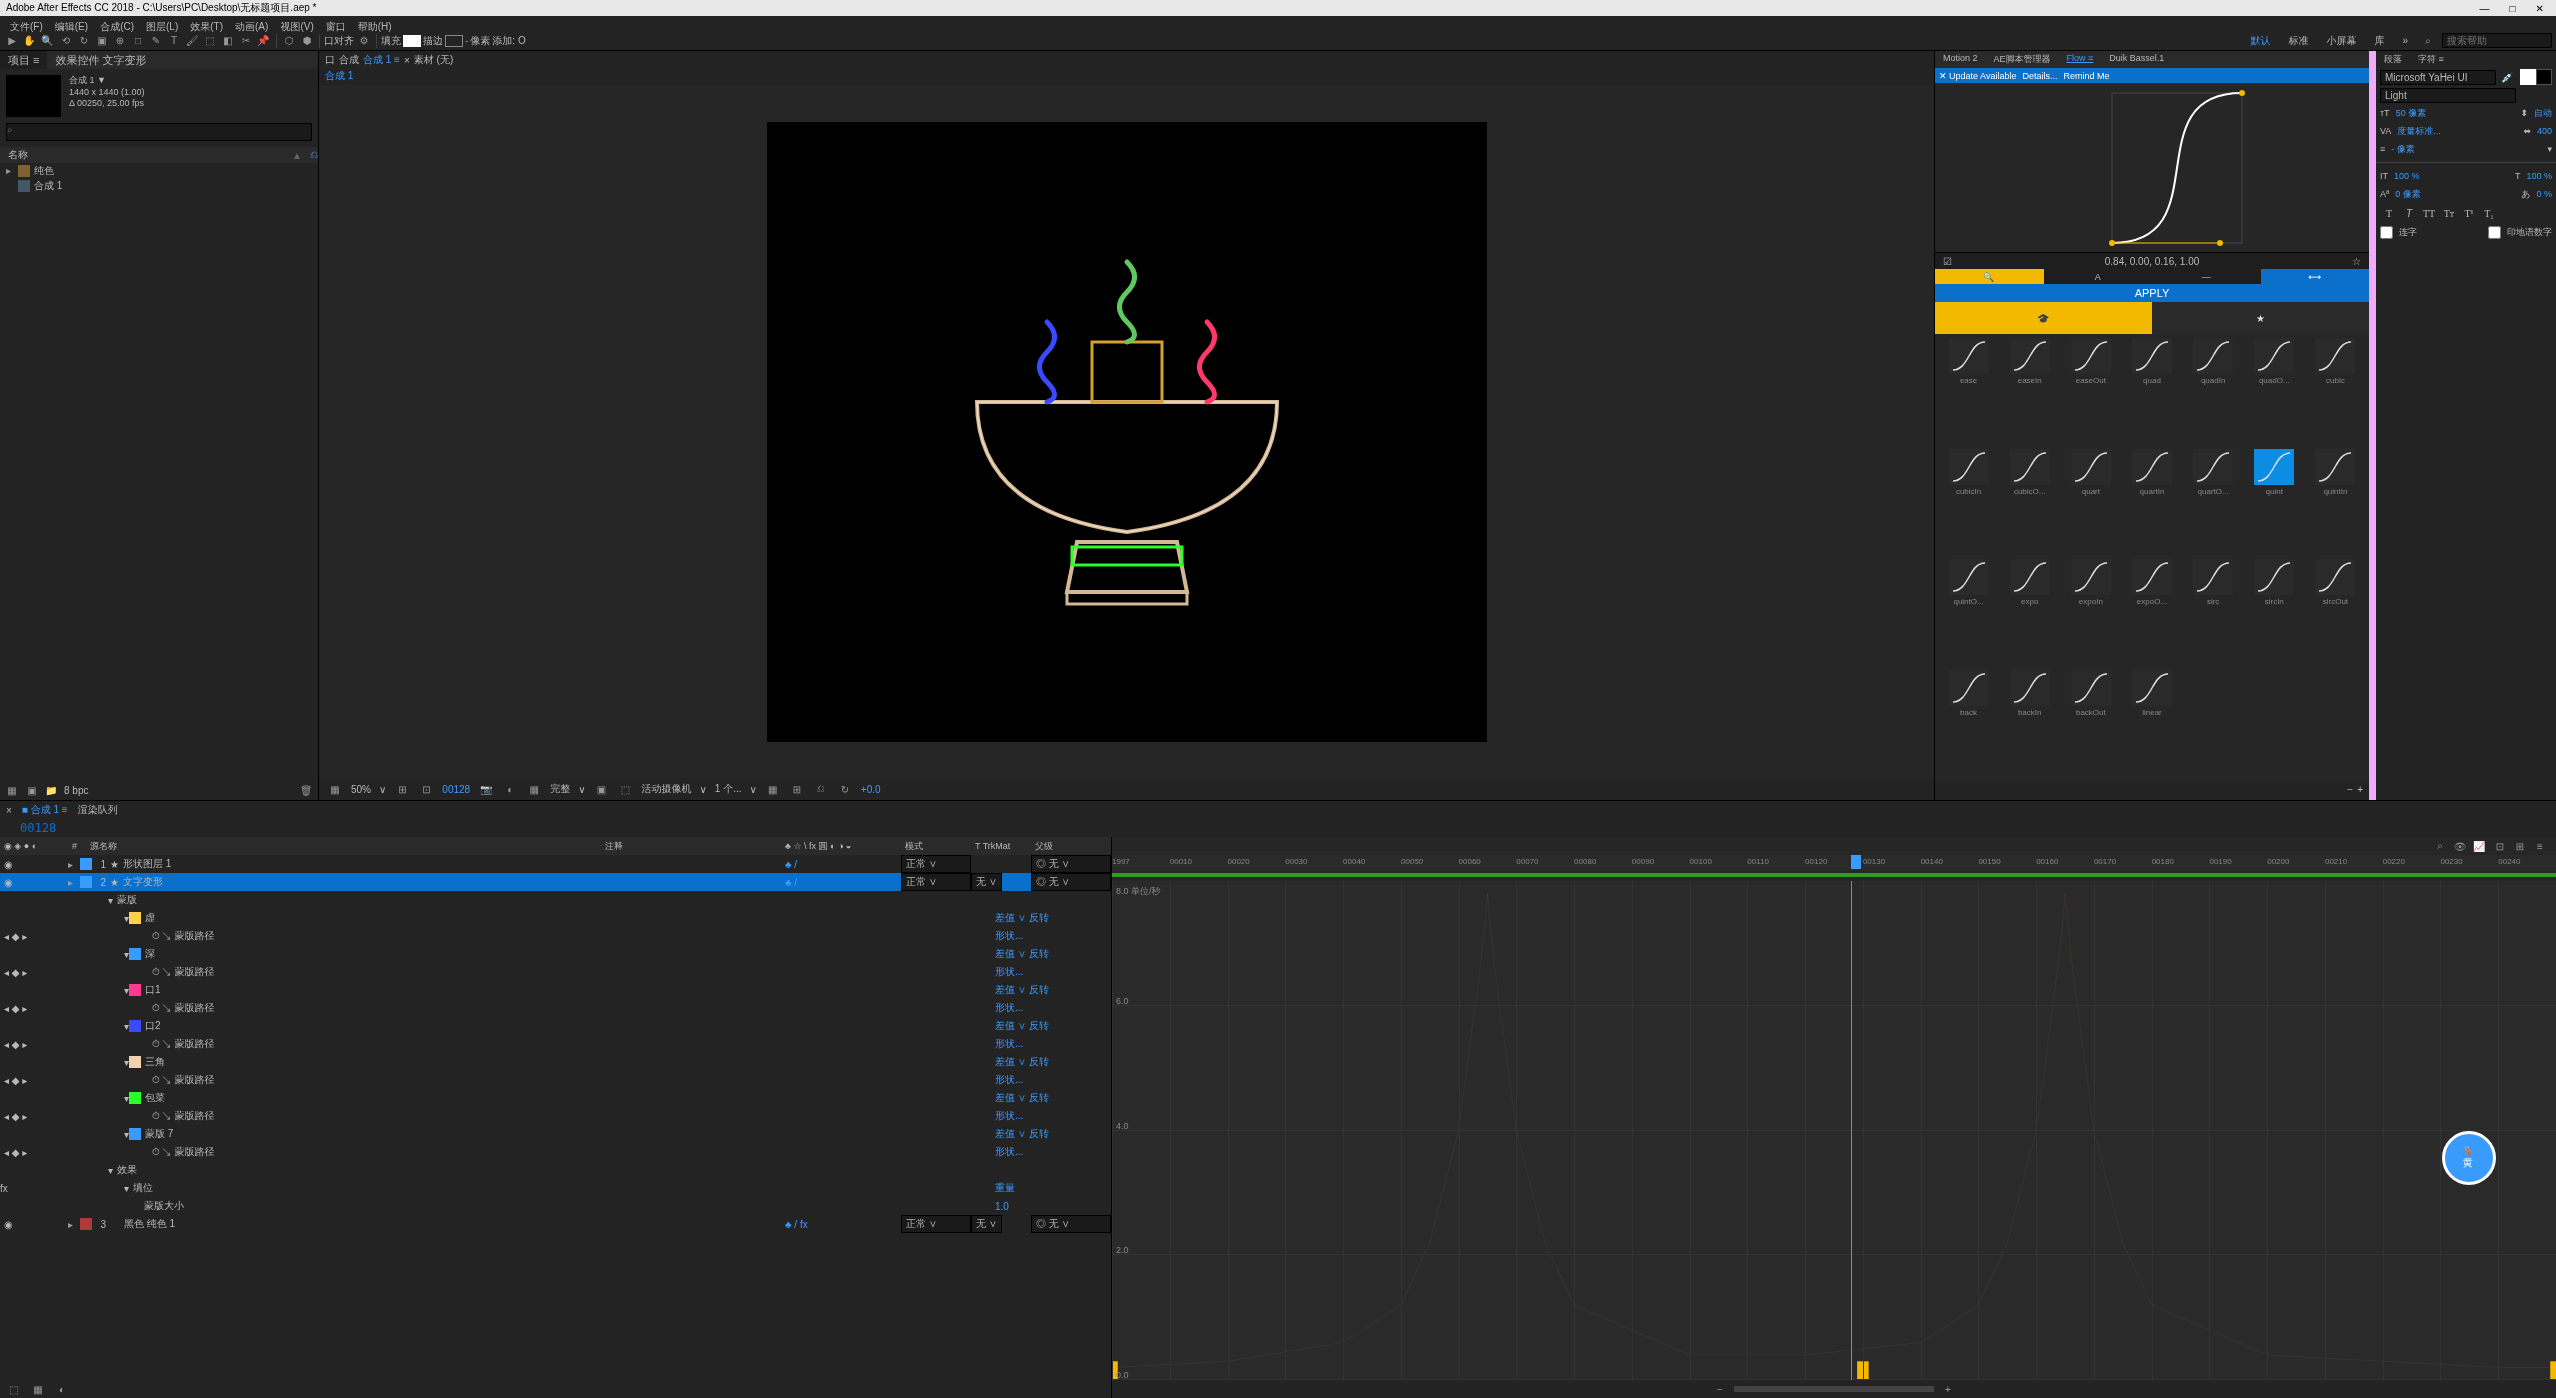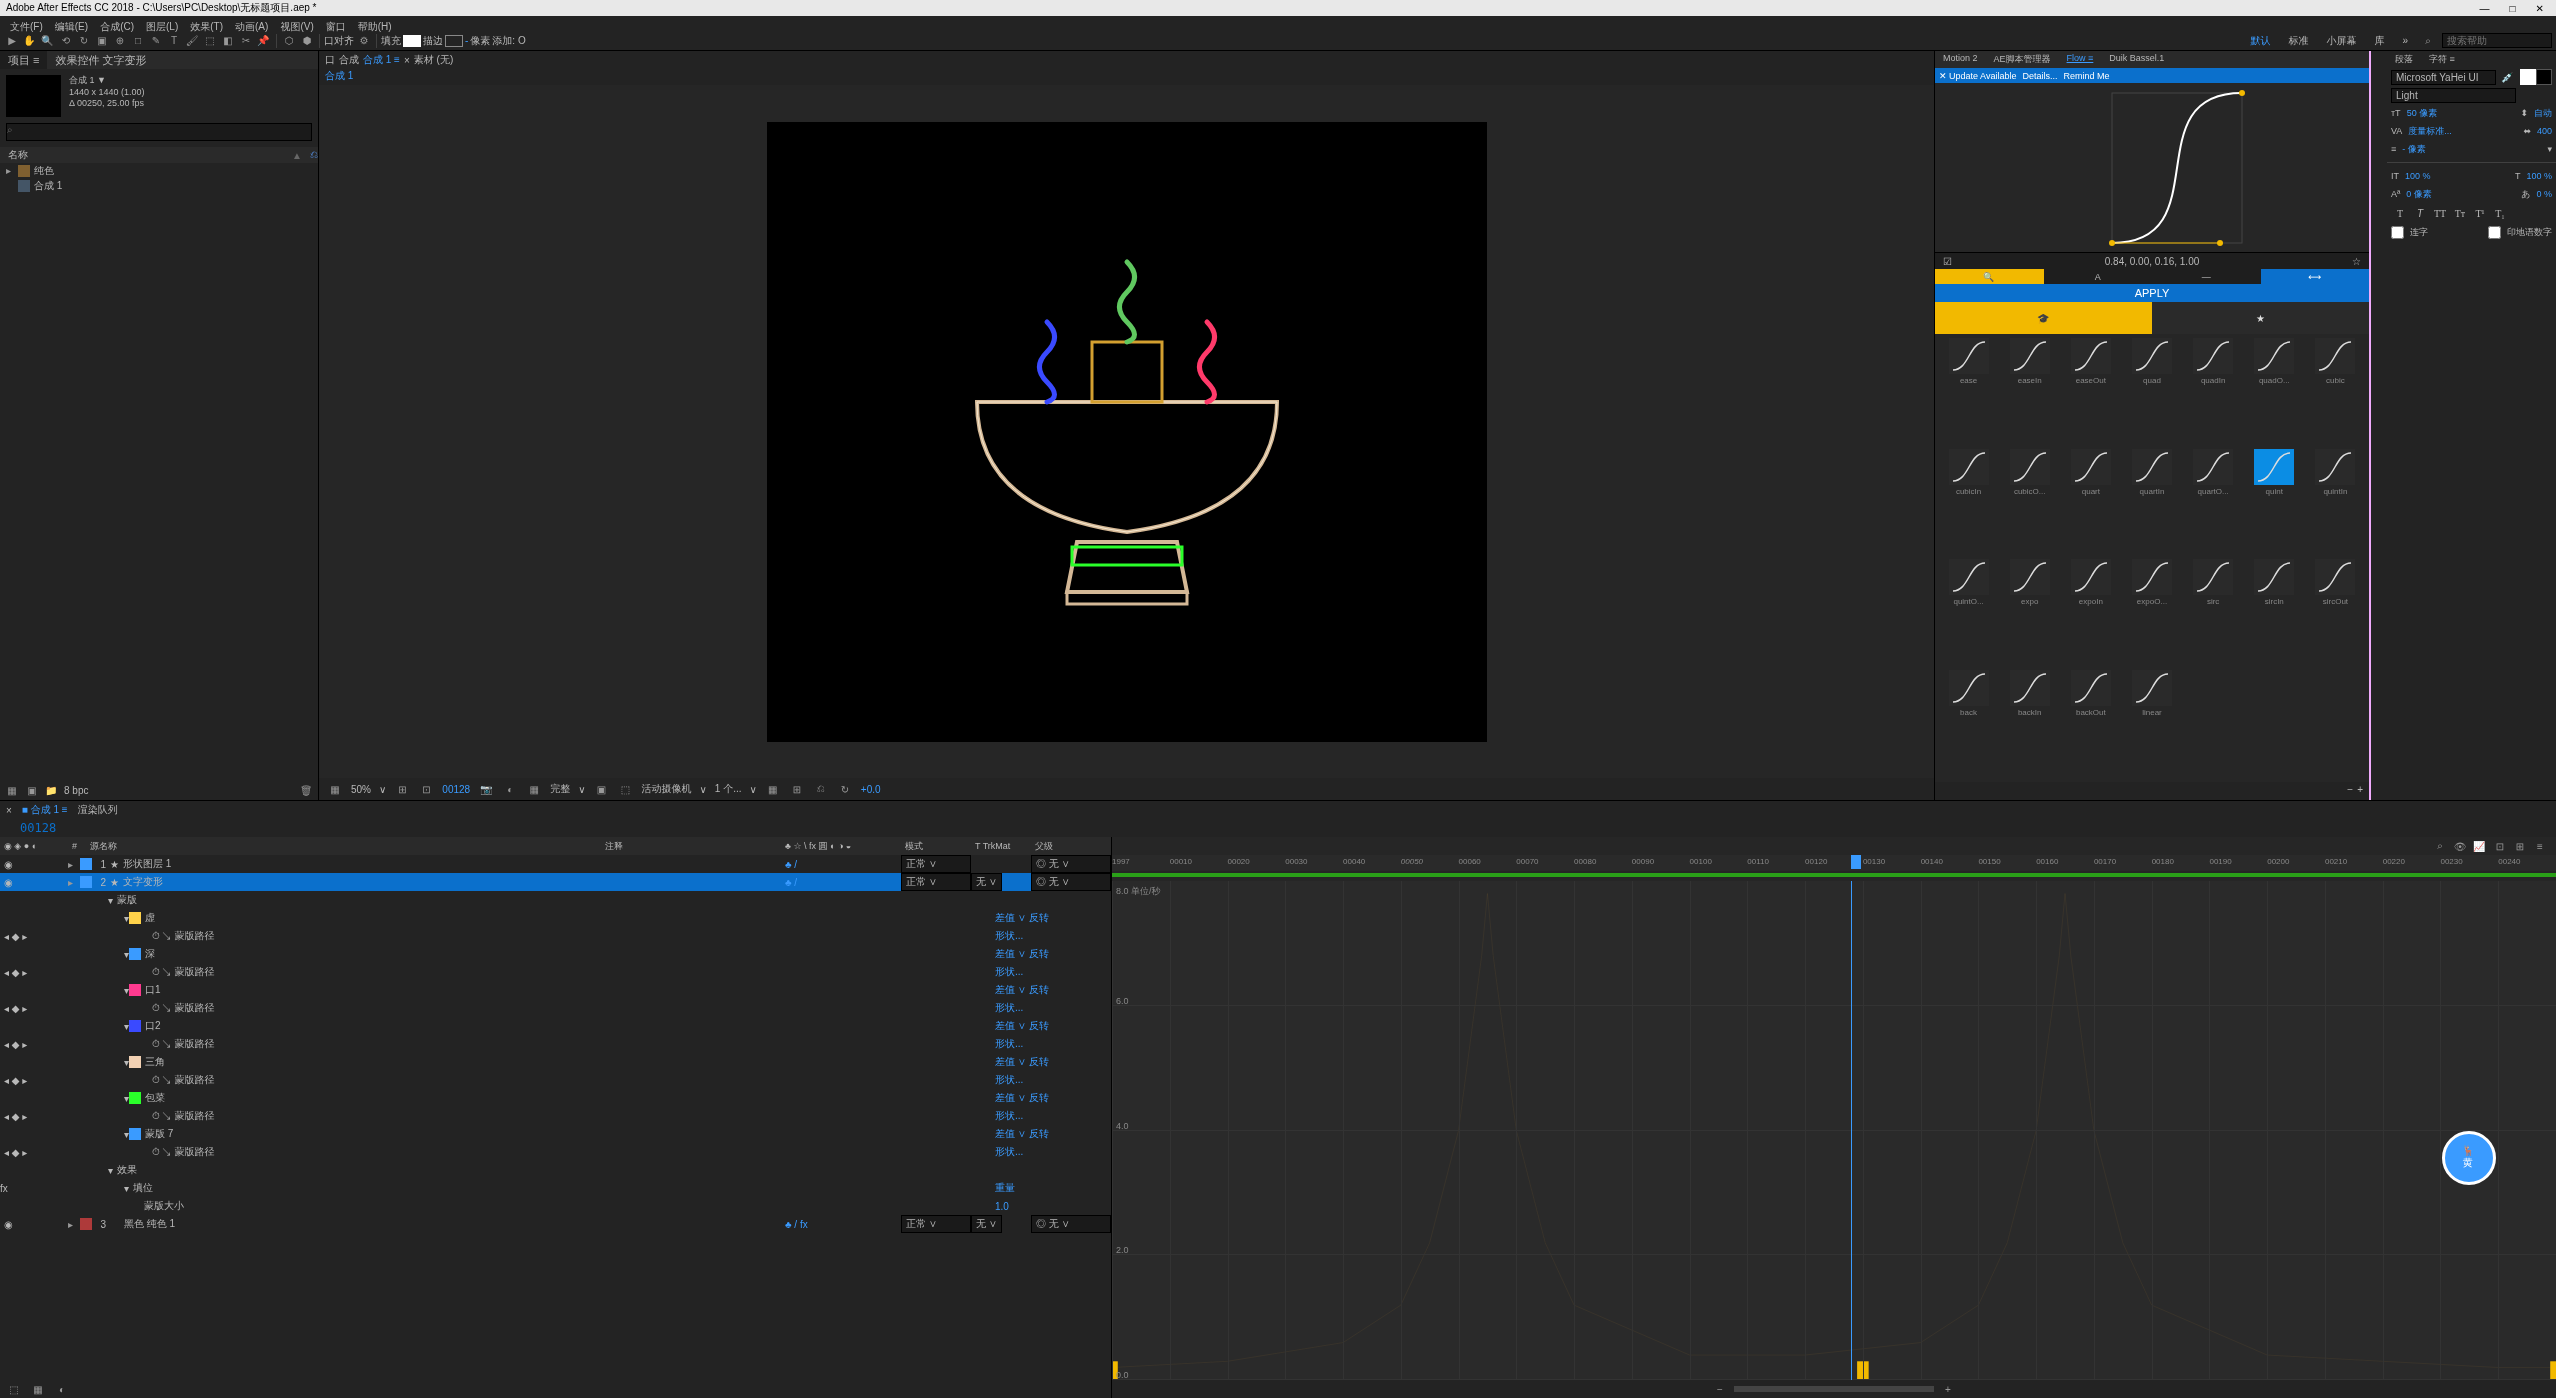--- a/index.html
+++ b/index.html
@@ -58,21 +58,21 @@
 .preset-tabs { height: 32px; display: flex; }
 .preset-tab { flex: 1; display: flex; align-items: center; justify-content: center; }
 .preset-tab.yellow { background: #f2b900; color: #000; }
 .preset-tab.dark { background: #2a2a2a; color: #ddd; }
 .preset-grid { flex: 1; display: grid; grid-template-columns: repeat(7, 1fr); gap: 2px; padding: 4px; background: #262626; }
 .preset-cell { display: flex; flex-direction: column; align-items: center; font-size: 8px; gap: 2px; }
 .preset-curve { width: 40px; height: 36px; background: #2a2a2a; position: relative; }
 .preset-curve.sel { background: #0b8de4; }
 .preset-name { color: #888; white-space: nowrap; font-size: 8px; }
 
-.char-panel { width: 187px; background: #232323; border-left: 2px solid #f0abfc; padding-left: 16px; }
+.char-panel { width: 187px; background: #232323; border-left: 7px solid #f0abfc; }
 .char-tabs { height: 17px; display: flex; font-size: 9px; }
 .char-tab { padding: 2px 8px; }
 .font-row { height: 18px; display: flex; align-items: center; padding: 0 4px; gap: 4px; font-size: 10px; }
 .font-name { flex: 1; background: #1a1a1a; padding: 1px 4px; }
 .swatches { display: flex; }
 .swatch { width: 16px; height: 16px; }
 .sw-white { background: #fff; }
 .sw-black { background: #000; border: 1px solid #555; }
 .char-ctrl-row { height: 18px; display: flex; align-items: center; padding: 0 4px; gap: 6px; font-size: 9px; }
 .blue-val { color: #3a9bff; }

